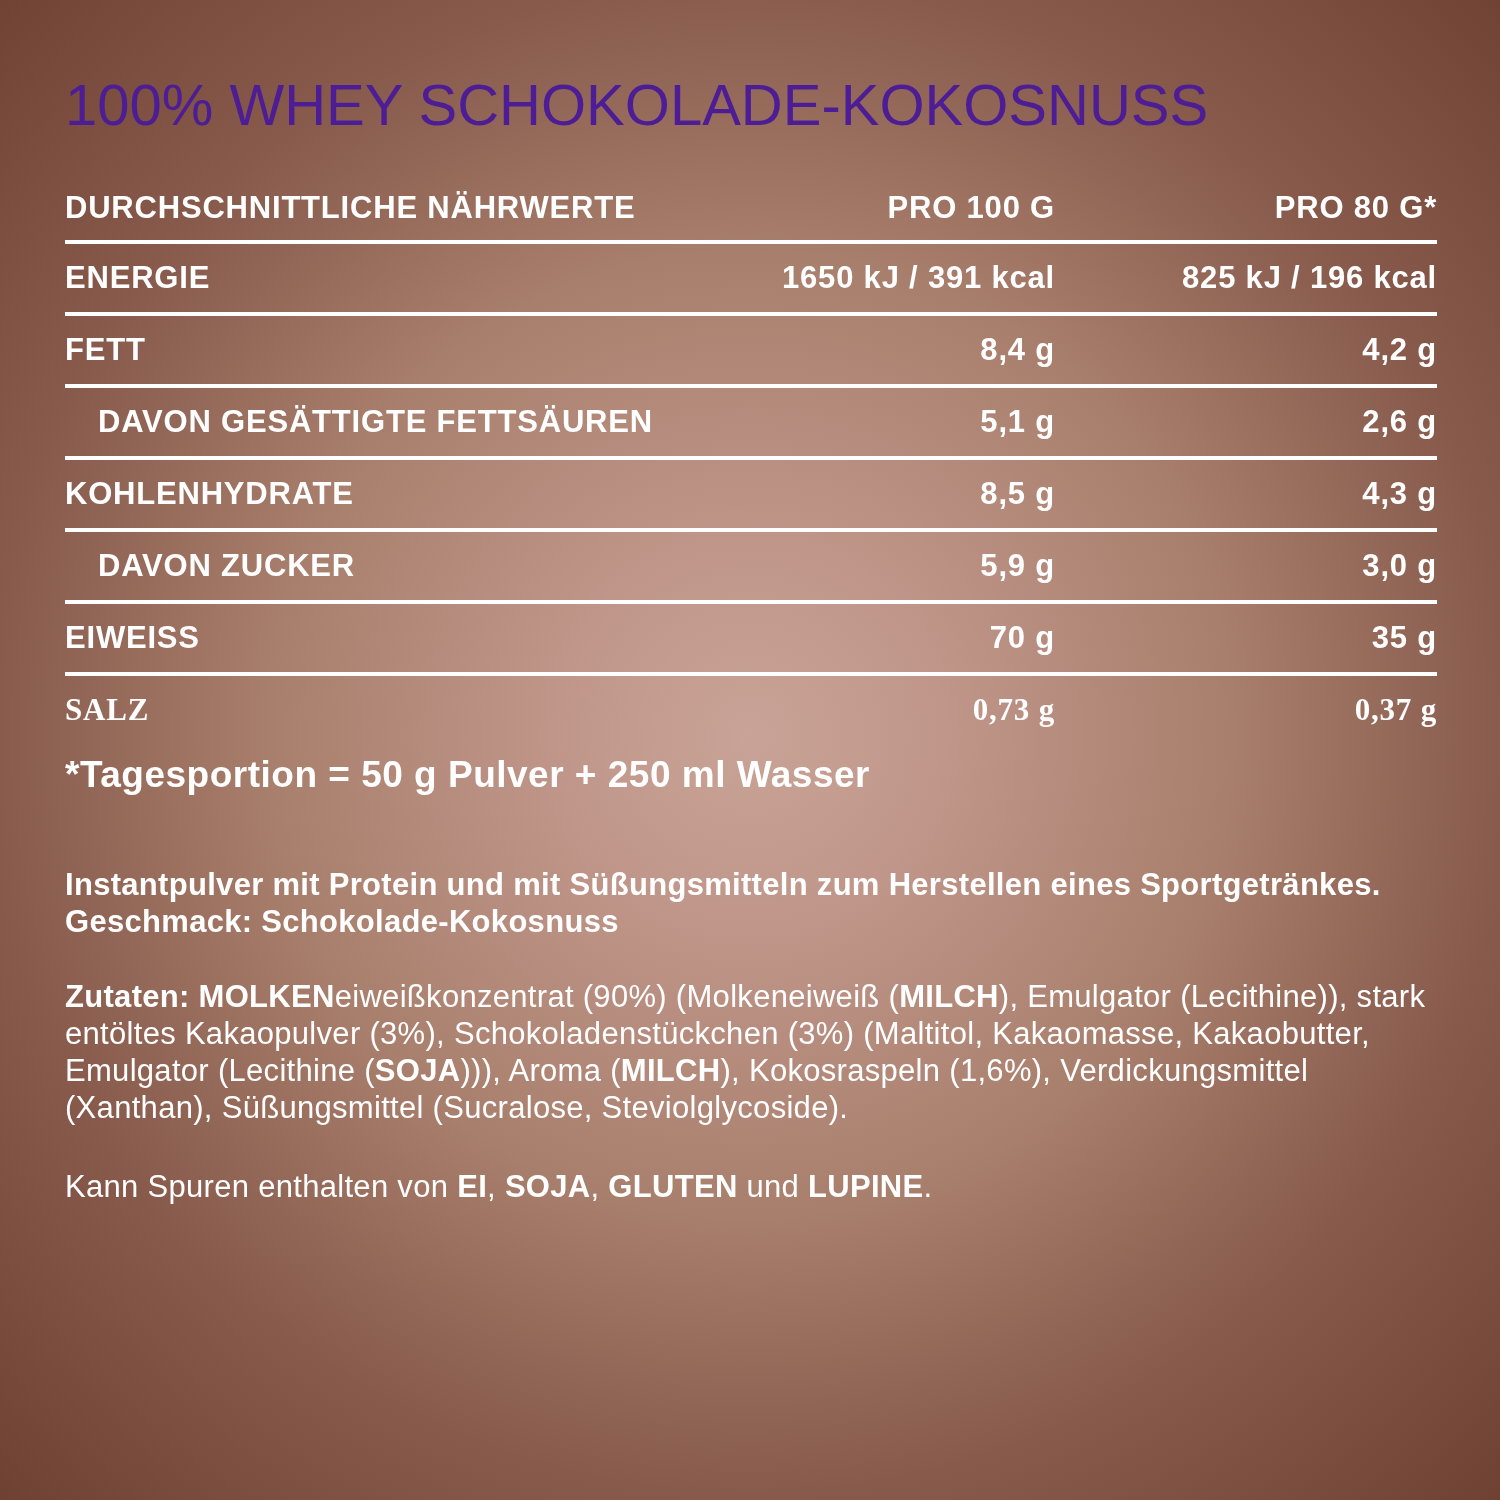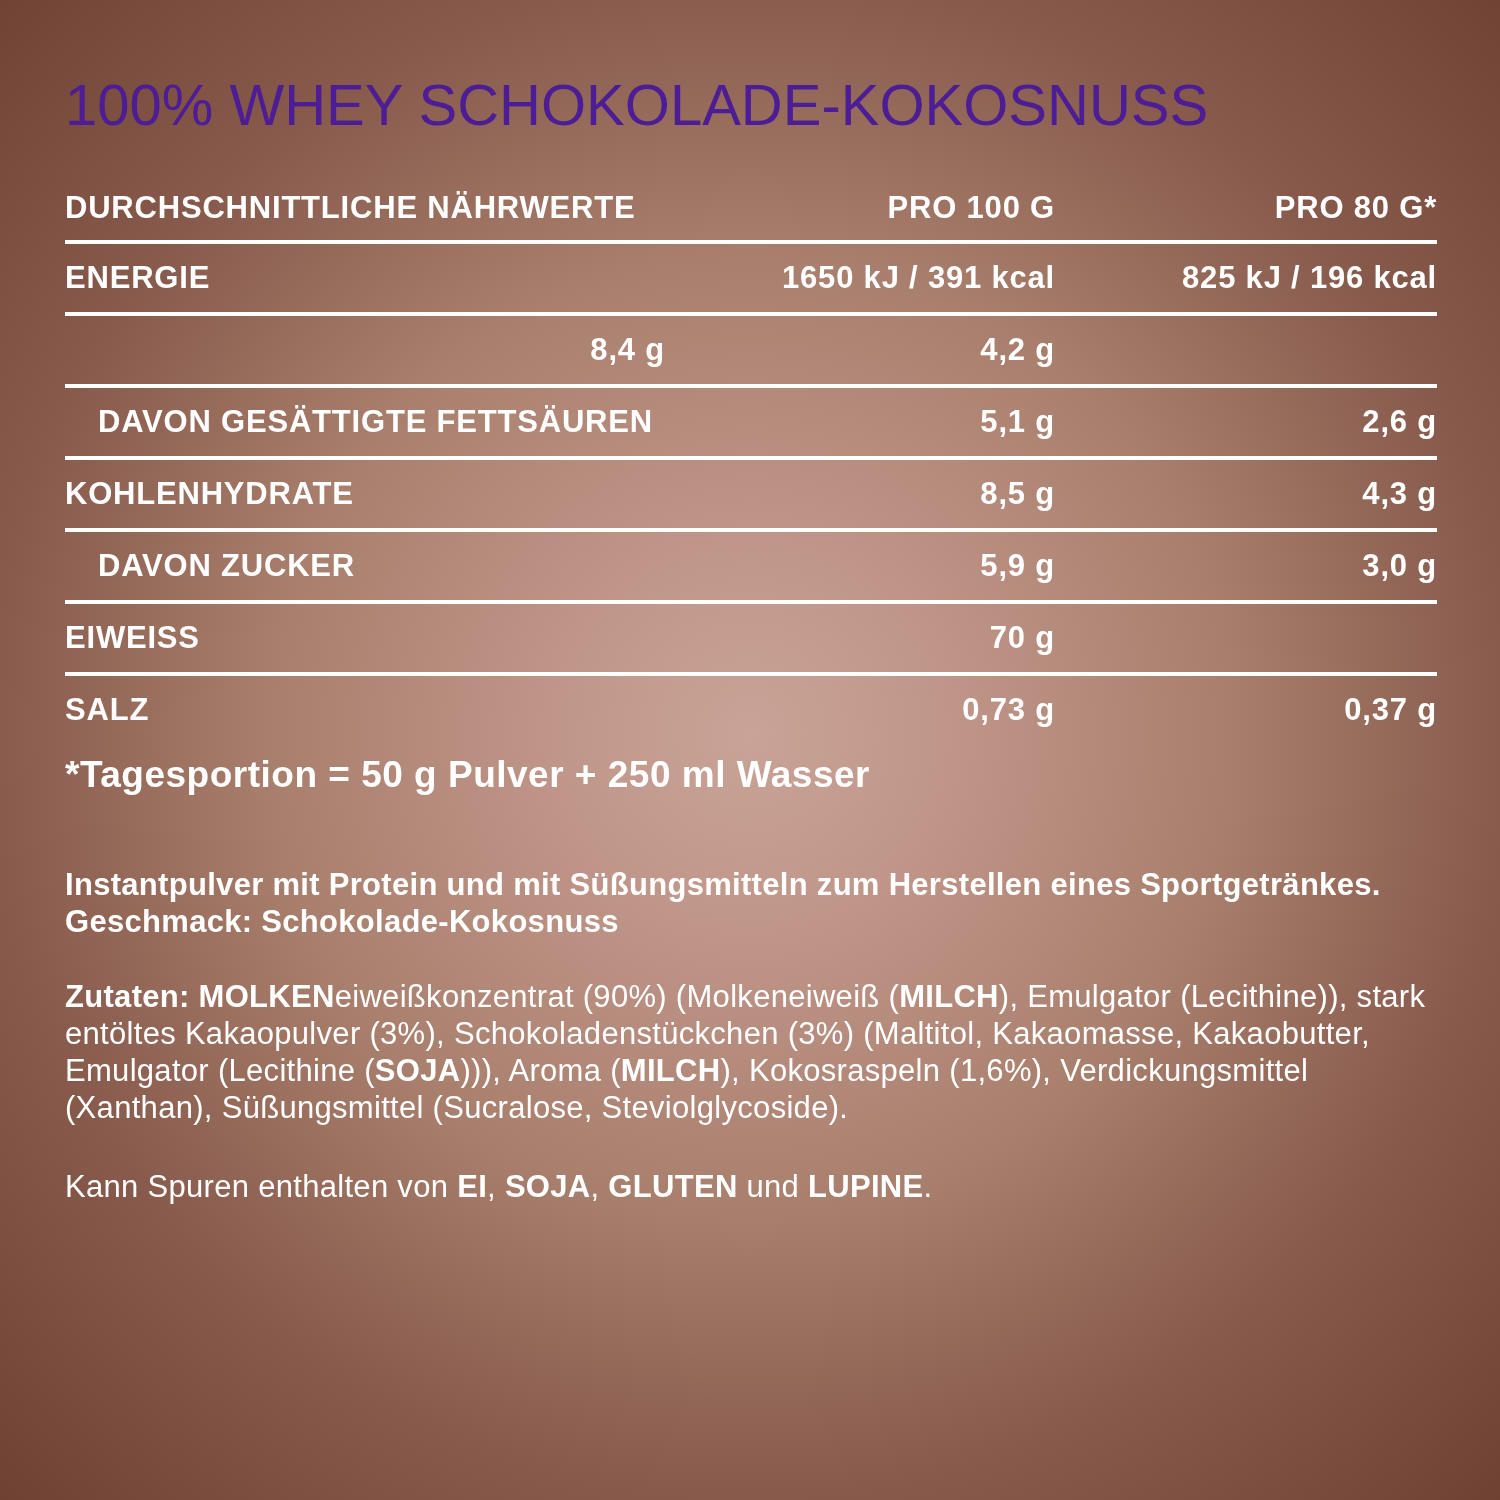--- a/index.html
+++ b/index.html
@@ -20,21 +20,21 @@
   .nutri-table{margin-top:52px;width:100%;}
   .t-row{
     display:grid;
     grid-template-columns:1fr 390px 382px;
     align-items:center;
     height:68px;
     border-bottom:4px solid #ffffff;
     font-size:31px;font-weight:700;letter-spacing:0.8px;
   }
   .t-row.header{height:50px;align-items:start;padding-top:2px;}
-  .t-row.last{border-bottom:none;}
+  .t-row.last{border-bottom:none;font-family:Liberation Serif, serif;}
   .t-row .c2,.t-row .c3{text-align:right;white-space:nowrap;}
   .t-row .c1{white-space:nowrap;}
   .t-row.indent .c1{padding-left:33px;}
   .footnote{
     margin-top:10px;
     font-size:37px;font-weight:600;letter-spacing:0.5px;
   }
   .para{
     margin:0;max-width:1372px;
     font-size:31px;line-height:37px;font-weight:400;letter-spacing:0.3px;
@@ -59,20 +59,21 @@
       <div class="c3">PRO 80 G*</div>
     </div>
 
     <div class="t-row">
       <div class="c1">ENERGIE</div>
       <div class="c2">1650 kJ / 391 kcal</div>
       <div class="c3">825 kJ / 196 kcal</div>
     </div>
 
     <div class="t-row">
+      <div class="c1">FETT</div>
       <div class="c2">8,4 g</div>
       <div class="c3">4,2 g</div>
     </div>
 
     <div class="t-row indent">
       <div class="c1">DAVON GESÄTTIGTE FETTSÄUREN</div>
       <div class="c2">5,1 g</div>
       <div class="c3">2,6 g</div>
     </div>
 
@@ -84,20 +85,21 @@
 
     <div class="t-row indent">
       <div class="c1">DAVON ZUCKER</div>
       <div class="c2">5,9 g</div>
       <div class="c3">3,0 g</div>
     </div>
 
     <div class="t-row">
       <div class="c1">EIWEISS</div>
       <div class="c2">70 g</div>
+      <div class="c3">35 g</div>
     </div>
 
     <div class="t-row last">
       <div class="c1">SALZ</div>
       <div class="c2">0,73 g</div>
       <div class="c3">0,37 g</div>
     </div>
 
     <div class="footnote">*Tagesportion = 50 g Pulver + 250 ml Wasser</div>
   </div>

